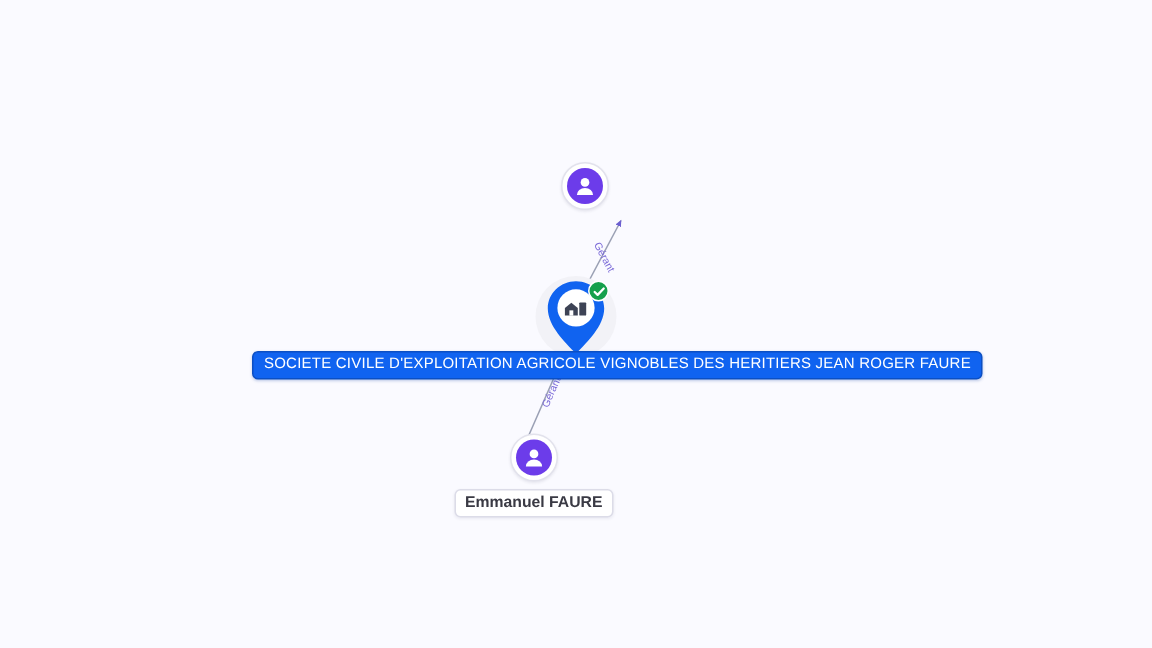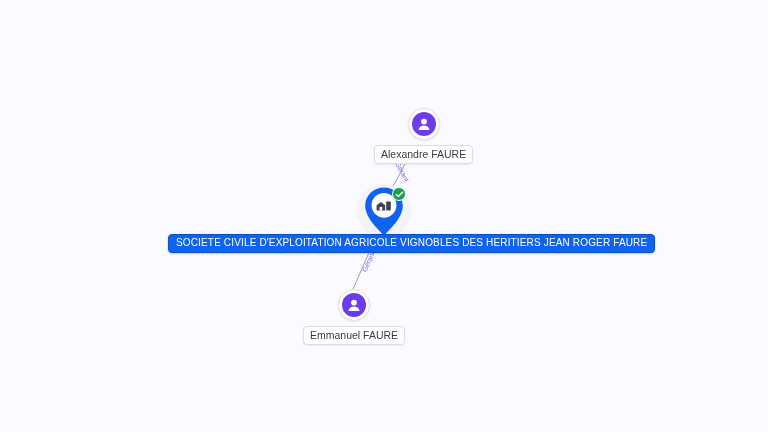--- a/index.html
+++ b/index.html
@@ -157,24 +157,23 @@
 
   <div class="person-node" style="left:374px; top:108px;">
     <div class="person-avatar-ring">
       <div class="person-avatar">
         <svg width="16" height="16" viewBox="0 0 16 16" xmlns="http://www.w3.org/2000/svg">
           <circle cx="8" cy="5.6" r="2.9" fill="#ffffff"></circle>
           <path d="M2.6 14 a5.4 4.6 0 0 1 10.8 0 z" fill="#ffffff"></path>
         </svg>
       </div>
     </div>
-    <div class="node-label">Alexandre FAURE</div>
   </div>
 
-  <div class="person-node" style="left:303px; top:289px;">
+  <div class="person-node" style="left:303px; top:289px;font-weight:bold;">
     <div class="person-avatar-ring">
       <div class="person-avatar">
         <svg width="16" height="16" viewBox="0 0 16 16" xmlns="http://www.w3.org/2000/svg">
           <circle cx="8" cy="5.6" r="2.9" fill="#ffffff"></circle>
           <path d="M2.6 14 a5.4 4.6 0 0 1 10.8 0 z" fill="#ffffff"></path>
         </svg>
       </div>
     </div>
     <div class="node-label">Emmanuel FAURE</div>
   </div>

